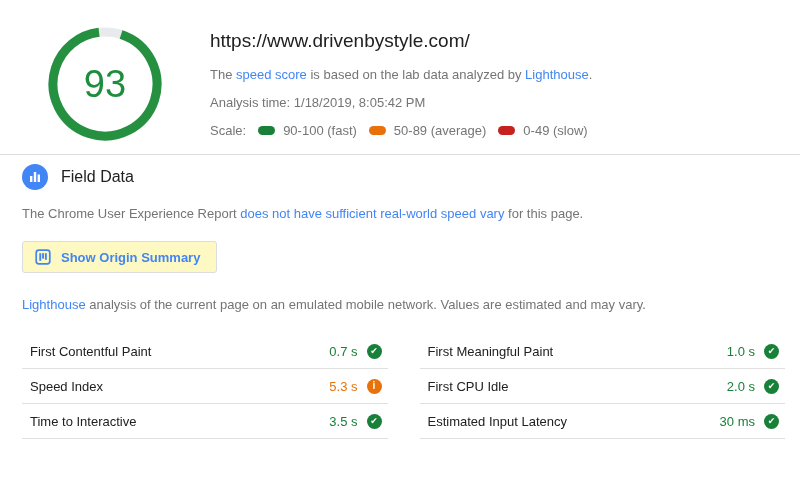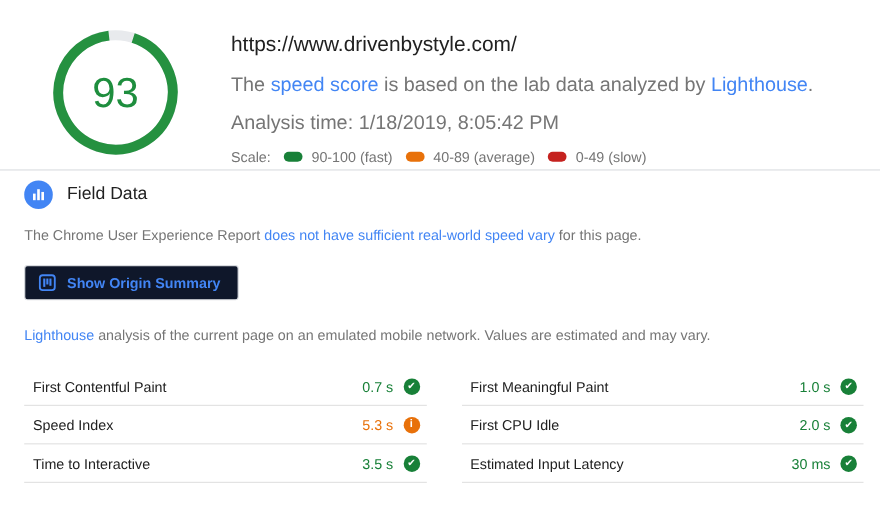--- a/index.html
+++ b/index.html
@@ -8,39 +8,39 @@
     width: 800px; height: 480px; overflow: hidden;
     background: #ffffff;
     font-family: "Liberation Sans", "DejaVu Sans", sans-serif;
     color: #212121;
   }
   .header { position: relative; height: 155px; border-bottom: 1px solid #DADCE0; }
   .gauge { position: absolute; left: 47px; top: 26px; width: 116px; height: 116px; }
   .gauge svg { display: block; }
   .header-text { position: absolute; left: 210px; top: 30px; }
   .url { font-size: 19px; color: #212121; margin: 0 0 15px 0; font-weight: 400; }
-  .meta-line { font-size: 18px; color: #757575; margin: 0 0 13px 0; }
+  .meta-line { font-size: 13px; color: #757575; margin: 0 0 13px 0; }
   .link { color: #4285F4; text-decoration: none; cursor: pointer; }
   .scale-line { display: flex; align-items: center; font-size: 13px; color: #757575; }
   .scale-item { display: inline-flex; align-items: center; margin-left: 12px; }
   .pill { display: inline-block; width: 17px; height: 9px; border-radius: 5px; margin-right: 8px; }
 
   .section { padding: 0 22px; }
   .section-heading { display: flex; align-items: center; margin-top: 9px; }
   .circle-icon {
     width: 26px; height: 26px; border-radius: 50%; background: #4285F4;
     display: inline-flex; align-items: center; justify-content: center; margin-right: 13px;
     flex: 0 0 auto;
   }
   .section-title { font-size: 16px; color: #212121; }
   .desc { font-size: 13px; color: #757575; margin: 16px 0 0 0; }
 
   .origin-btn {
     margin-top: 20px; display: inline-flex; align-items: center; gap: 10px;
-    background: #0f172a; border: 1px solid #DADCE0; border-radius: 3px;
+    background: #fef9c3; border: 1px solid #DADCE0; border-radius: 3px;
     padding: 7px 16px 7px 12px; cursor: pointer;
     font-family: inherit; font-size: 13px; font-weight: bold; color: #4285F4;
   }
   .lab-heading { margin-top: 15px; }
   .lab-desc { margin-top: 24px; }
 
   .metrics {
     display: grid; grid-template-columns: 1fr 1fr; column-gap: 32px;
     margin: 22px 15px 0 22px;
   }
@@ -76,21 +76,21 @@
     <p class="meta-line"><span>The </span><a class="link">speed score</a><span> is based on the lab data analyzed by </span><a class="link">Lighthouse</a><span>.</span></p>
     <p class="meta-line">Analysis time: 1/18/2019, 8:05:42 PM</p>
     <div class="scale-line">
       <span>Scale:</span>
       <span class="scale-item">
         <span class="pill" style="background-color: rgb(24, 128, 56);"></span>
         <span>90-100 (fast)</span>
       </span>
       <span class="scale-item">
         <span class="pill" style="background-color: rgb(232, 113, 10);"></span>
-        <span>40-89 (average)</span>
+        <span>50-89 (average)</span>
       </span>
       <span class="scale-item">
         <span class="pill" style="background-color: rgb(197, 34, 31);"></span>
         <span>0-49 (slow)</span>
       </span>
     </div>
   </div>
 </div>
 
 <div class="section">

